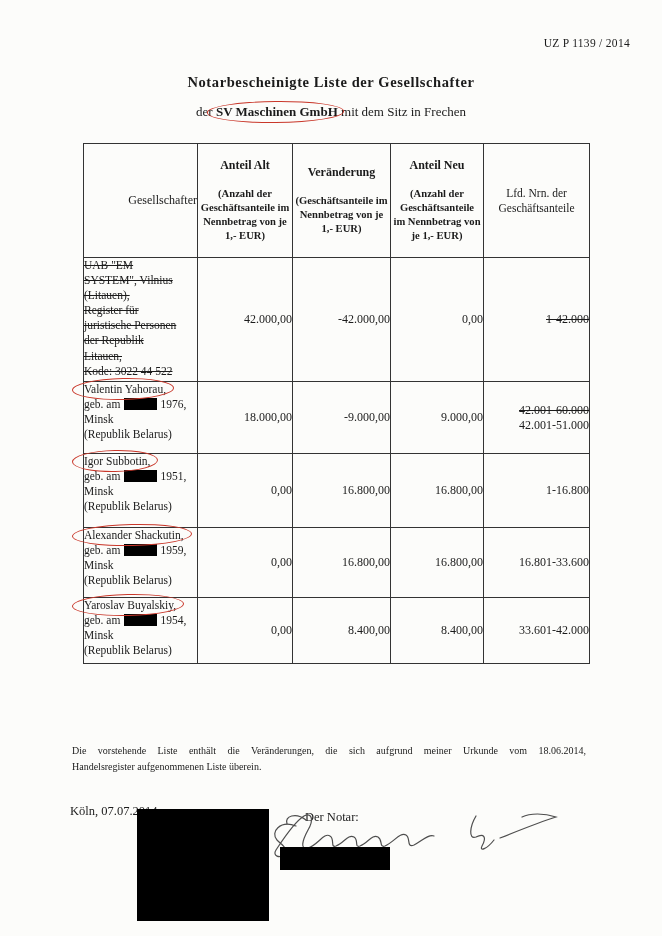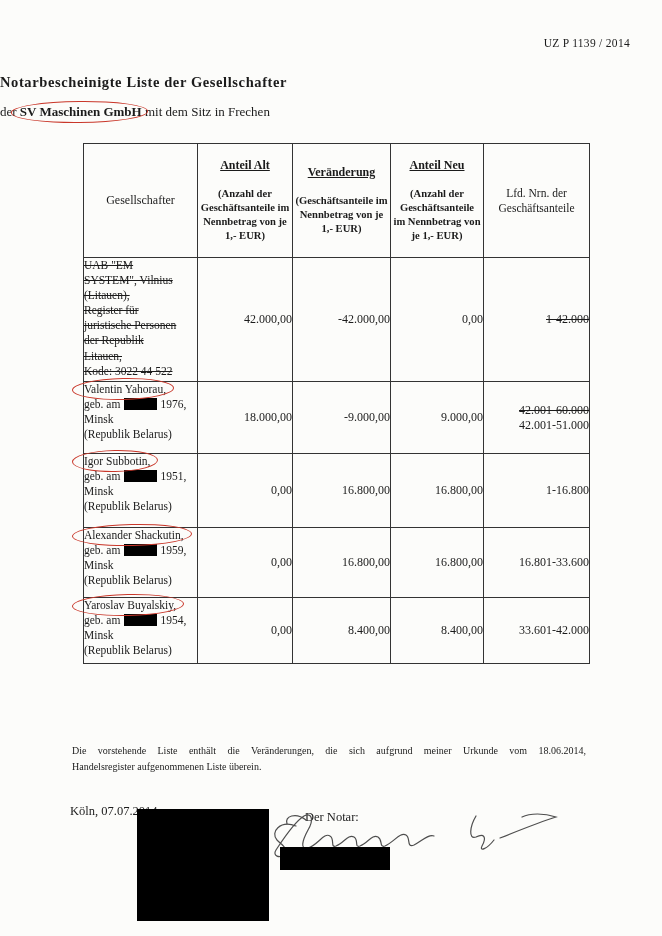--- a/index.html
+++ b/index.html
@@ -8,21 +8,21 @@
     width:662px;height:936px;
     background:#fcfcfa;
     font-family:"Liberation Serif","DejaVu Serif",serif;
     color:#1b1b1b;
     overflow:hidden;
     margin:0 auto;
     box-shadow:0 0 4px rgba(0,0,0,.25);
   }
   
   .ref-number{position:absolute;top:37px;right:32px;font-size:11.5px;letter-spacing:.3px;}
-  .doc-header{position:absolute;top:74px;left:0;right:0;}
+  .doc-header{position:absolute;top:74px;left:0;right:0;text-align:center;}
   .doc-title{font-size:14.5px;font-weight:bold;letter-spacing:.6px;}
   .doc-subtitle{margin-top:13px;font-size:13px;line-height:16.5px;}
   .company{font-weight:bold;}
   
   .circled{position:relative;display:inline-block;}
   .circled::before{
     content:"";position:absolute;pointer-events:none;
     border:1.6px solid #c9372a;border-radius:50%;
     left:-12px;right:-8px;top:-4px;bottom:-3px;
     transform:rotate(-1.2deg);
@@ -30,23 +30,23 @@
   .circled.co::before{left:-9px;right:-6px;top:-3px;bottom:-2px;transform:rotate(-.6deg);}
   
   table.shareholders{
     position:absolute;left:83px;top:143px;
     width:506px;border-collapse:collapse;table-layout:fixed;
   }
   table.shareholders th,table.shareholders td{
     border:1.3px solid #333;
     font-weight:normal;padding:0;overflow:visible;
   }
-  th .h-title{font-size:12px;font-weight:bold;margin-bottom:14px;text-decoration:underline;}
+  th .h-title{font-size:12px;font-weight:bold;margin-bottom:14px;}
   th .h-sub{font-size:10.6px;font-weight:bold;line-height:14px;padding:0 2px;}
-  th.sh-col{font-size:12px;font-weight:bold;text-align:center;padding-left:6px;vertical-align:middle;}
+  th.sh-col{font-size:12px;font-weight:bold;text-align:right;padding-left:6px;vertical-align:middle;}
   th.lfd-col{font-size:11.5px;font-weight:bold;vertical-align:middle;line-height:15px;padding:0 4px;}
   th{text-align:center;vertical-align:middle;}
   td.name-cell{vertical-align:top;padding:4px 2px 0 6px;font-size:11.5px;}
   .nline{line-height:15.1px;white-space:nowrap;}
   td.num{font-size:12px;text-align:right;vertical-align:middle;line-height:15px;}
   .struck{text-decoration:line-through;text-decoration-thickness:1.1px;}
   .redact{display:inline-block;width:33px;height:12px;background:#000;vertical-align:-2px;margin:0 3px 0 4px;}
   
   .closing{position:absolute;left:72px;top:743px;width:514px;font-size:10px;line-height:16.4px;}
   .close-line{text-align:justify;text-align-last:justify;}

